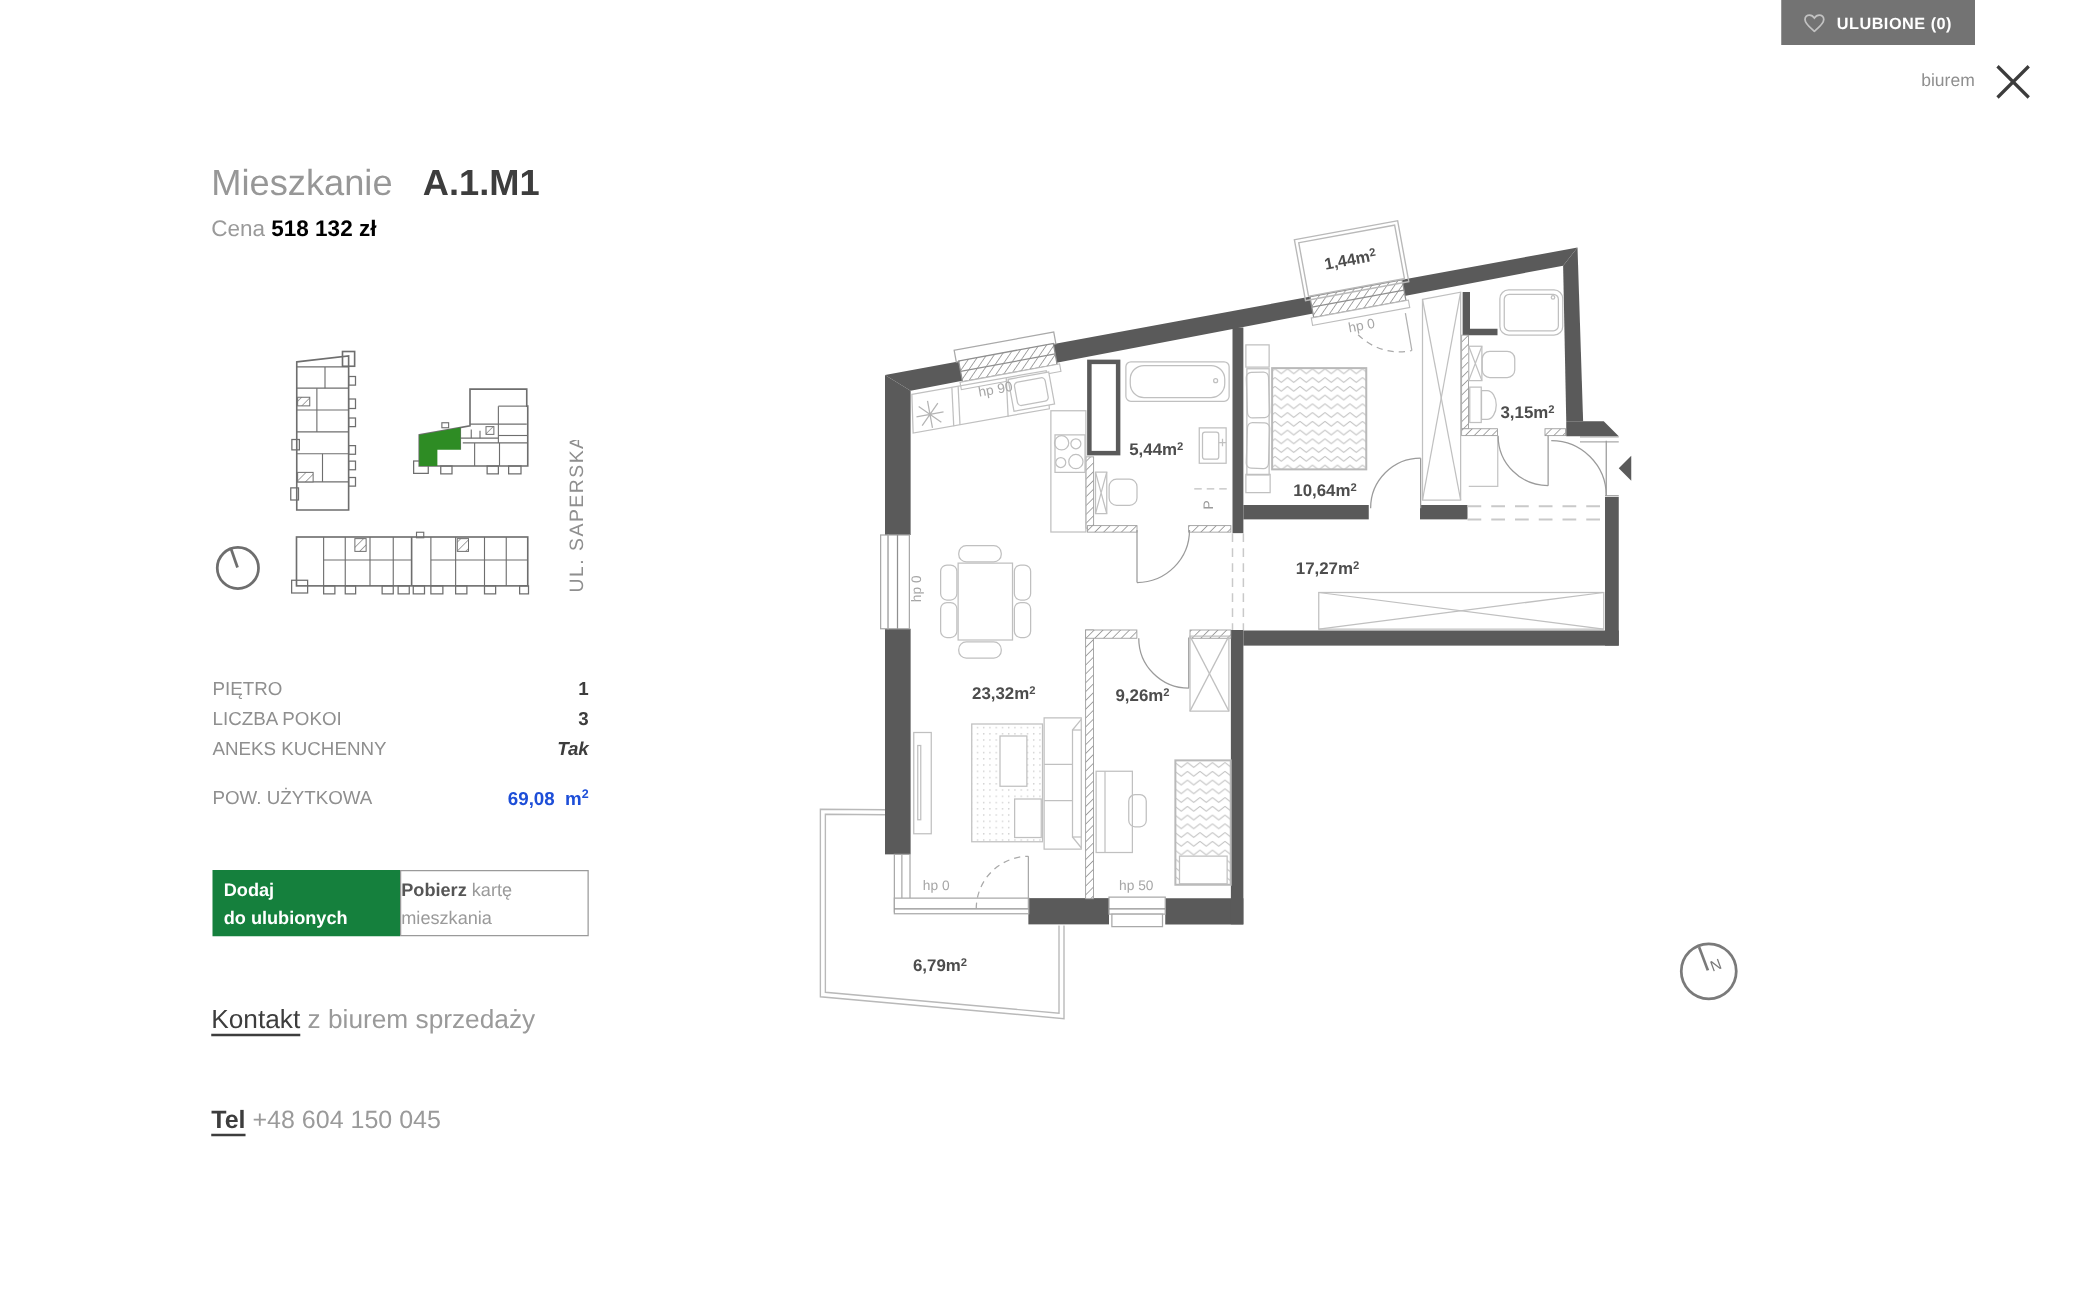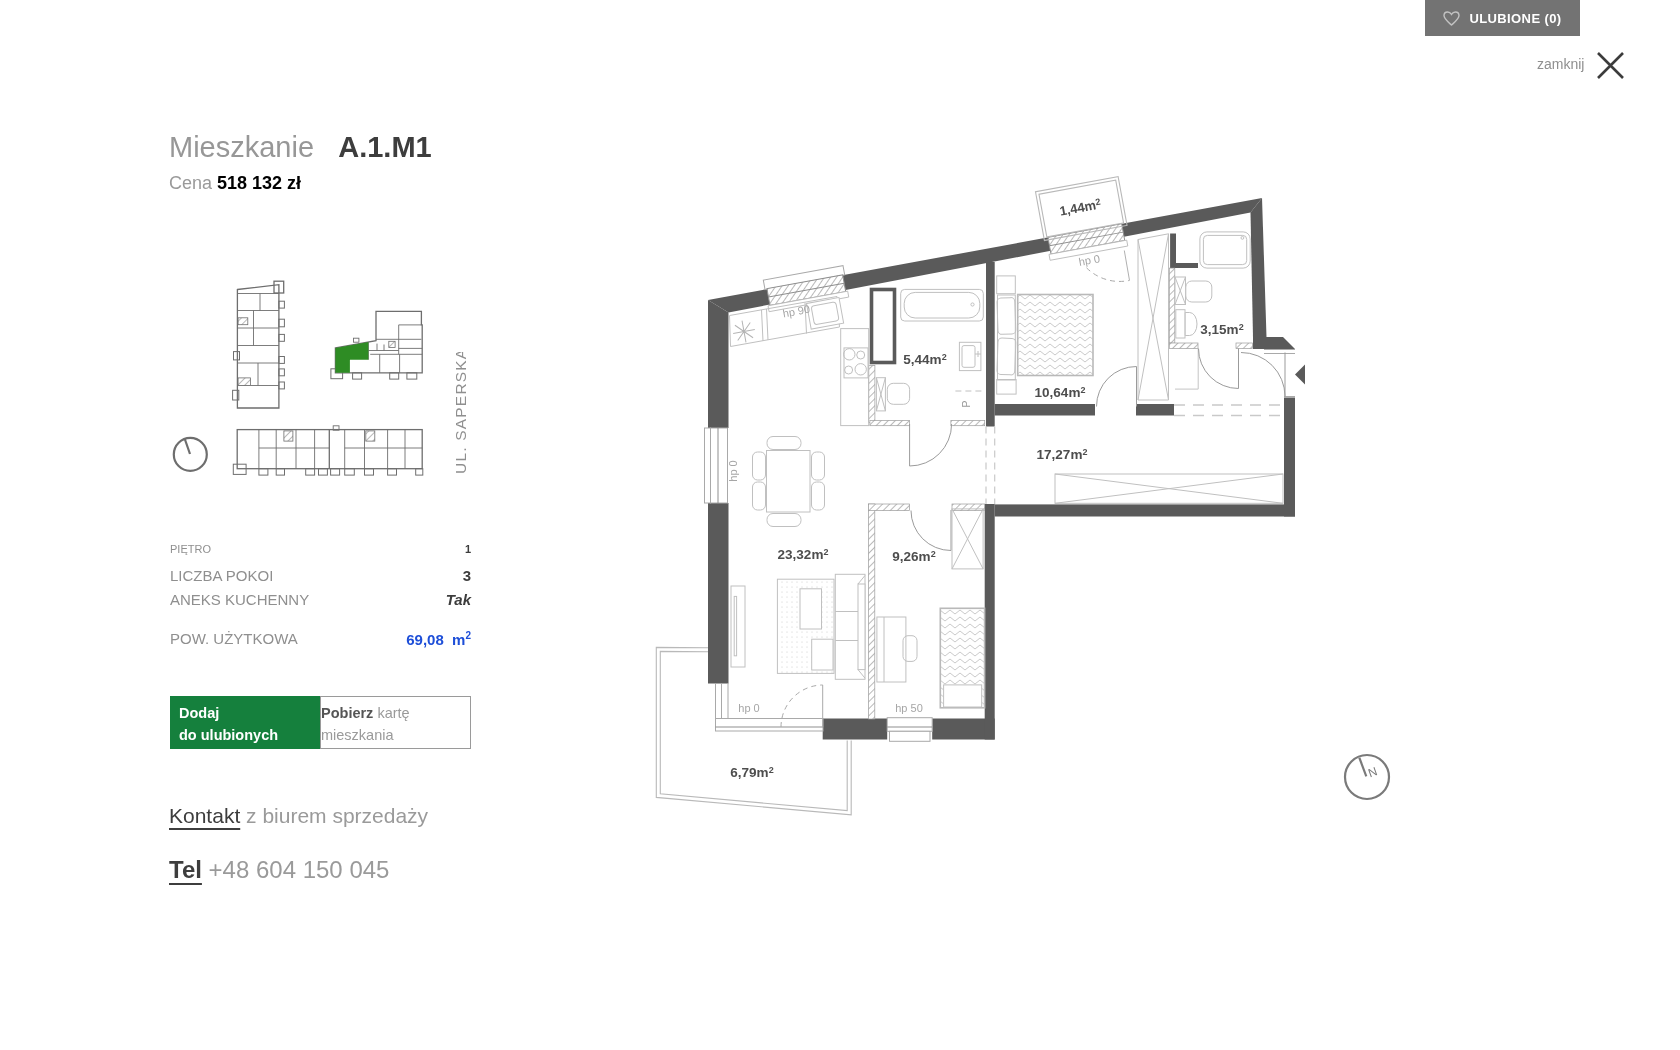--- a/index.html
+++ b/index.html
@@ -415,45 +415,45 @@
     </g>
 <text x="1374" y="776" font-size="12" fill="#7a7a7a" text-anchor="middle" transform="rotate(-20 1374 776)" font-family="Liberation Sans, sans-serif">N</text>
 </svg>
 <div class="abs" style="left:1425px;top:0;width:155px;height:36px;background:#737373;color:#fff;display:flex;align-items:center;justify-content:center;">
 <svg width="17" height="15" viewBox="0 0 17 15" style="margin-right:9px">
       <path d="M8.5 14 C5 11 1 8 1 4.6 C1 2.4 2.7 1 4.6 1 C6.2 1 7.6 2 8.5 3.4 C9.4 2 10.8 1 12.4 1 C14.3 1 16 2.4 16 4.6 C16 8 12 11 8.5 14 Z" fill="none" stroke="#c2c2c2" stroke-width="1.4"></path>
     </svg>
 <span style="font-size:13px;font-weight:bold;letter-spacing:.4px;">ULUBIONE&nbsp;<span style="font-weight:bold;">(0)</span></span>
 </div>
 
-<div class="abs" style="left:1537px;top:56px;font-size:14px;color:#8f8f8f;">zamknij</div>
+<div class="abs" style="left:1537px;top:56px;font-size:14px;color:#8f8f8f;">biurem</div>
 
 <svg class="abs" style="left:1594px;top:49px;" width="33" height="33" viewBox="0 0 33 33">
     <path d="M4 4 L29 29 M29 4 L4 29" stroke="#3c3c3c" stroke-width="2.6" fill="none"></path>
   </svg>
 
 <div class="abs" style="left:169px;top:131px;font-size:29px;"><span style="color:#979797;">Mieszkanie</span><span style="color:#3d3d3d;font-weight:bold;">&nbsp;&nbsp;&nbsp;A.1.M1</span></div>
 
 <div class="abs" style="left:169px;top:173px;font-size:18px;"><span style="color:#9a9a9a;">Cena </span><span style="color:#000000;font-weight:bold;">518 132 zł</span></div>
 
 <div class="abs" style="left:446px;top:352px;width:30px;height:130px;"><svg width="30" height="130" viewBox="0 0 30 130">
       <text x="-122" y="20" transform="rotate(-90)" font-family="Liberation Sans, sans-serif" font-size="15.5" letter-spacing="1.2" fill="#8f8f8f">UL. SAPERSKA</text>
     </svg></div>
 
-<div class="abs" style="left:170px;top:543px;width:301px;font-size:11px;"><span style="color:#8f8f8f;">PIĘTRO</span><span style="float:right;color:#3d3d3d;font-weight:bold;">1</span></div>
+<div class="abs" style="left:170px;top:543px;width:301px;font-size:15px;"><span style="color:#8f8f8f;">PIĘTRO</span><span style="float:right;color:#3d3d3d;font-weight:bold;">1</span></div>
 
 <div class="abs" style="left:170px;top:567px;width:301px;font-size:15px;"><span style="color:#8f8f8f;">LICZBA POKOI</span><span style="float:right;color:#3d3d3d;font-weight:bold;">3</span></div>
 
 <div class="abs" style="left:170px;top:591px;width:301px;font-size:15px;"><span style="color:#8f8f8f;">ANEKS KUCHENNY</span><span style="float:right;color:#3d3d3d;font-weight:bold;font-style:italic;">Tak</span></div>
 
 <div class="abs" style="left:170px;top:630px;width:301px;font-size:15px;"><span style="color:#8f8f8f;">POW. UŻYTKOWA</span><span style="float:right;color:#1d4ed8;font-weight:bold;">69,08&nbsp;&nbsp;m<sup style="font-size:10px;">2</sup></span></div>
 
 <div class="abs" style="left:170px;top:696px;width:150px;height:53px;background:#15803d;color:#fff;font-size:14.5px;font-weight:bold;line-height:22px;padding:0;box-sizing:border-box;">
     <div style="padding:6px 0 0 9px;">Dodaj<br>do ulubionych</div>
   </div>
 
 <div class="abs" style="left:320px;top:696px;width:151px;height:53px;background:#fff;border:1px solid #9a9a9a;box-sizing:border-box;font-size:14.5px;line-height:22px;">
     <div style="padding:5px 13px 0 0;"><span style="color:#555;font-weight:bold;">Pobierz</span><span style="color:#9a9a9a;"> kartę<br>mieszkania</span></div>
   </div>
 
 <div class="abs" style="left:169px;top:804px;font-size:21px;"><span style="color:#3d3d3d;font-weight:normal;text-decoration:underline;text-underline-offset:5px;">Kontakt</span><span style="color:#9a9a9a;"> z biurem sprzedaży</span></div>
 
-<div class="abs" style="left:169px;top:856px;font-size:24px;"><span style="color:#3d3d3d;font-weight:bold;text-decoration:underline;text-underline-offset:5px;">Tel</span><span style="color:#9a9a9a;"> +48 604 150 045</span></div>
+<div class="abs" style="left:169px;top:885px;font-size:20px;"><span style="color:#3d3d3d;font-weight:bold;text-decoration:underline;text-underline-offset:5px;">Tel</span><span style="color:#9a9a9a;"> +48 604 150 045</span></div>
 
 </body></html>

